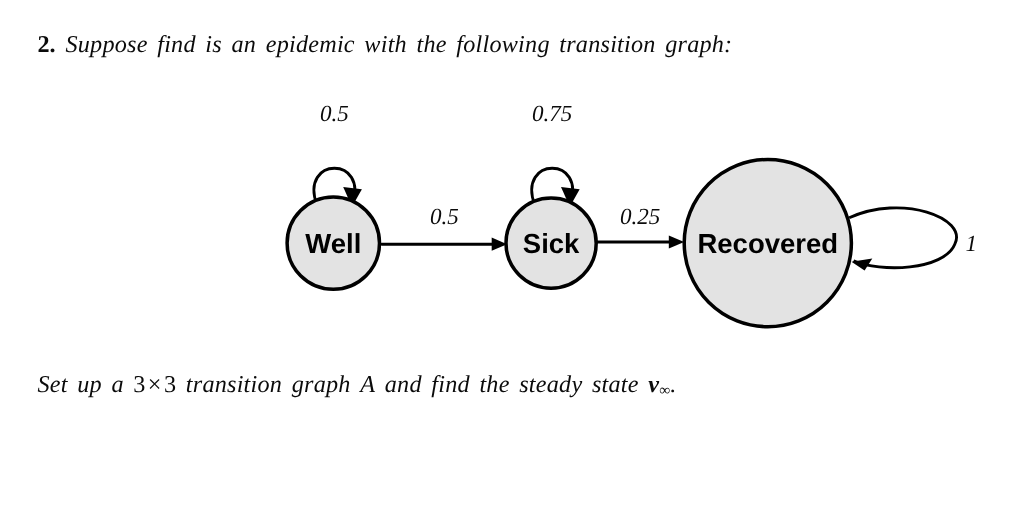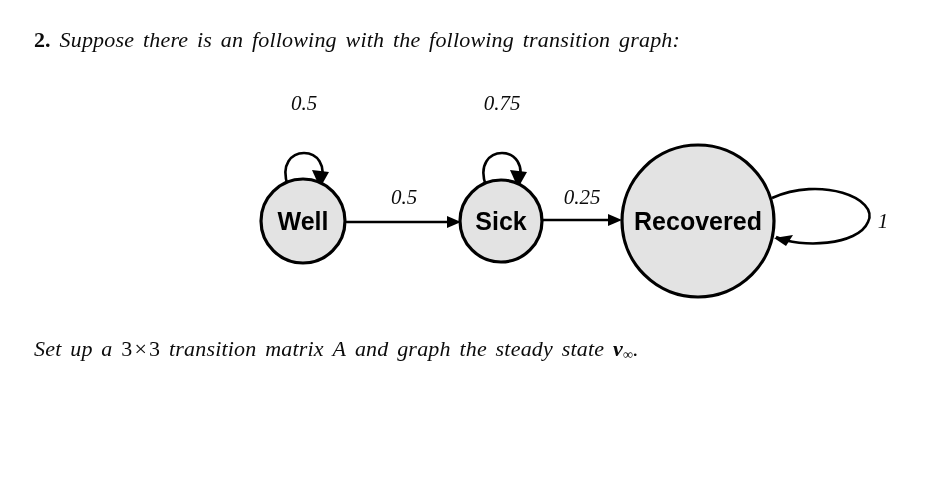--- a/index.html
+++ b/index.html
@@ -109,21 +109,21 @@
     text-anchor: middle;
   }
   .arrow-head {
     fill: #000000;
   }
 </style>
 </head>
 <body>
 
 <div class="prose" id="question-line">
-  <span id="question-number">2.</span><span id="question-text">Suppose there is an following with the following transition graph:</span>
+  <span id="question-number">2.</span><span id="question-text">Suppose find is an epidemic with the following transition graph:</span>
 </div>
 
 <div id="transition-graph">
   <svg width="936" height="240" viewBox="0 0 936 240" xmlns="http://www.w3.org/2000/svg">
 
     <g>
       <path class="loop-path" d="M 288 106 C 272 62, 336 62, 320 106"></path>
       <polygon class="arrow-head" points="320,108 312,90 329,92"></polygon>
       <text class="edge-label" x="304" y="30">0.5</text>
     </g>
@@ -166,17 +166,17 @@
       <polygon class="arrow-head" points="622,140 608,134 608,146"></polygon>
       <text class="edge-label" x="582" y="124">0.25</text>
     </g>
 
   </svg>
 </div>
 
 <div class="prose" id="task-line">
   <span>Set up a</span>
   <span class="num">3</span><span class="times">×</span><span class="num">3</span>
-  <span>transition matrix</span>
+  <span>transition graph</span>
   <span class="math">A</span>
-  <span>and graph the steady state</span>
+  <span>and find the steady state</span>
   <span class="vec">v</span><span class="inf">∞</span><span>.</span>
 </div>
 
 </body></html>

